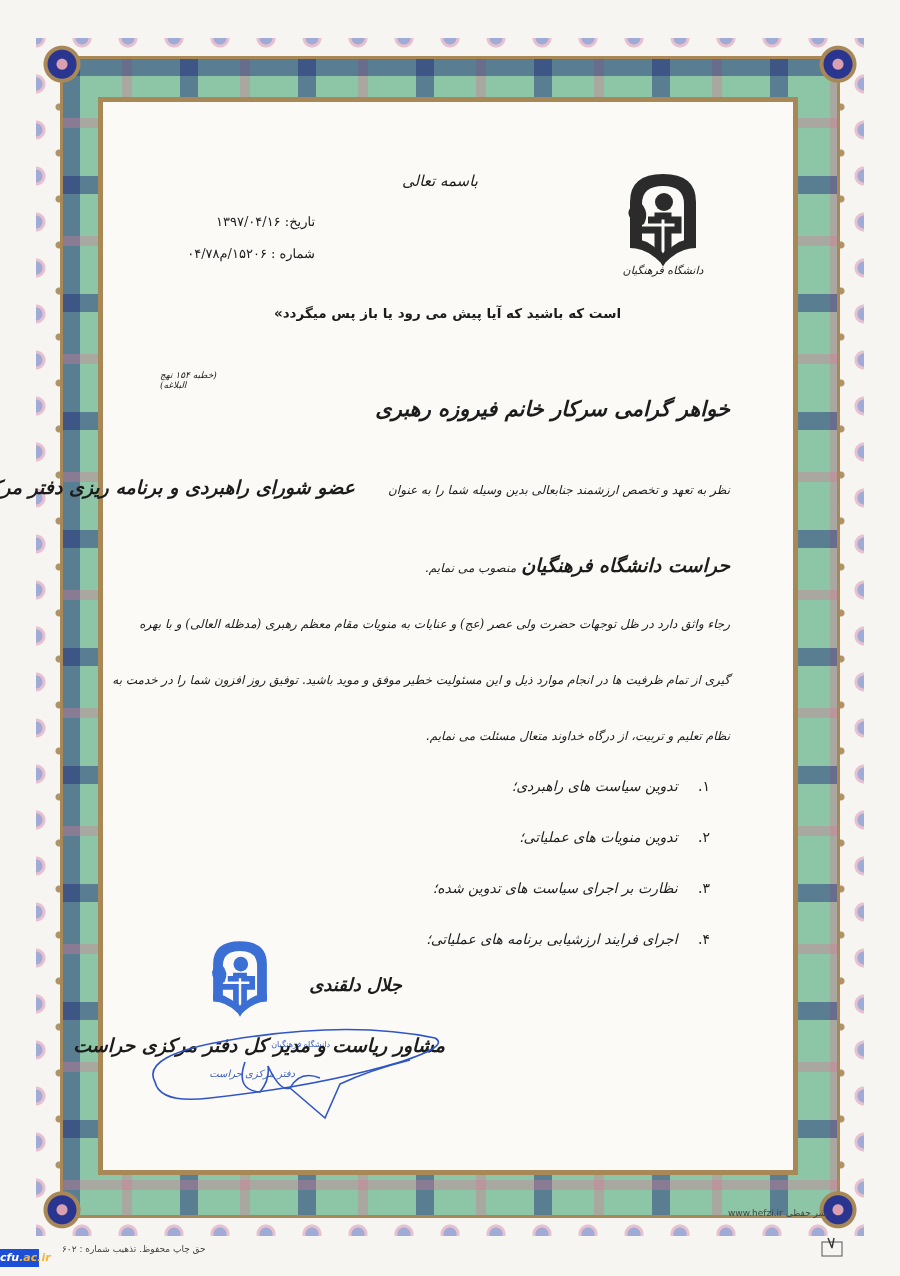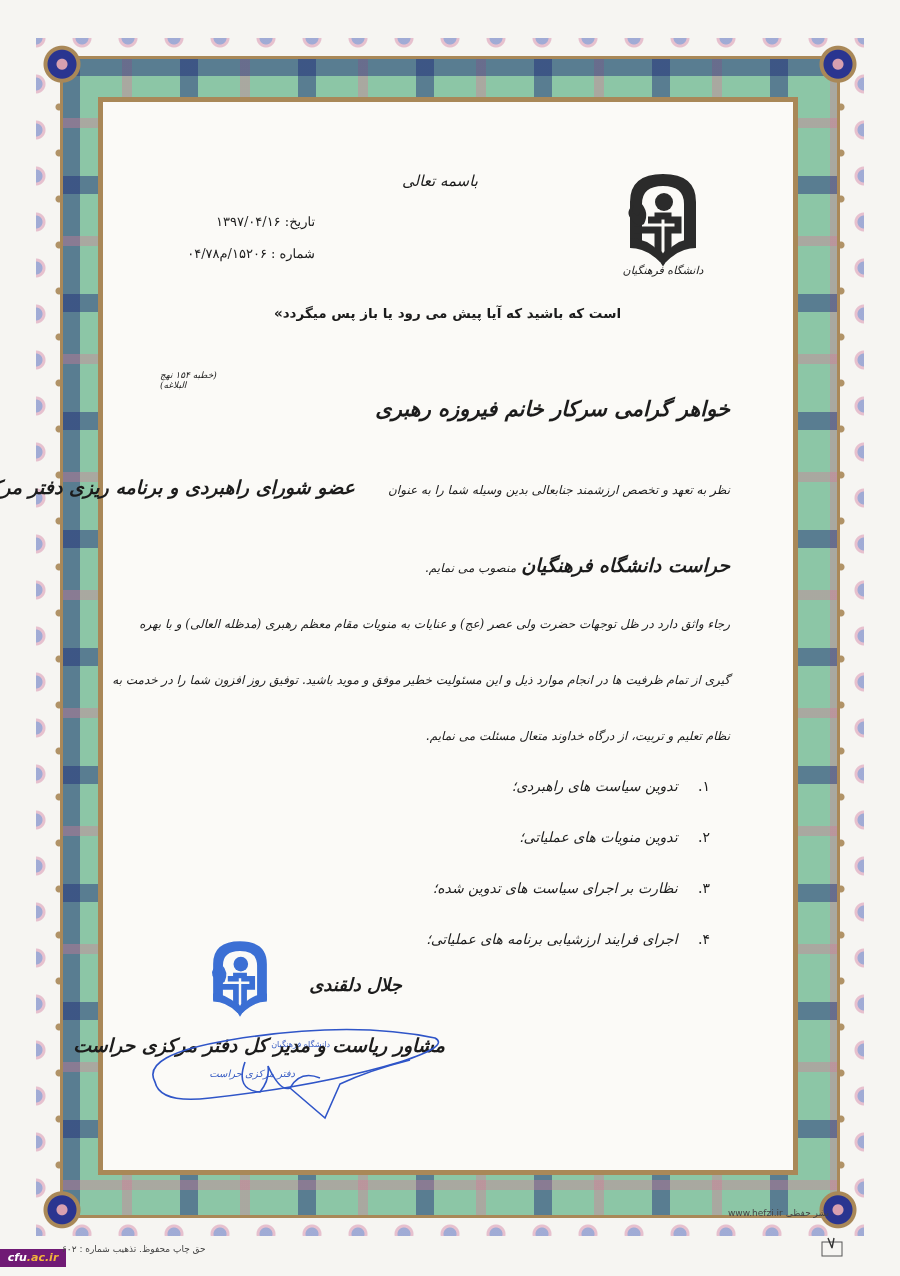--- a/index.html
+++ b/index.html
@@ -79,21 +79,21 @@
   .signer-name { position: absolute; left: 272px; top: 974px; width: 130px; font-size: 18px; font-weight: bold; font-style: italic; text-align: right; }
   .signer-title { position: absolute; left: 165px; top: 1034px; width: 280px; font-size: 19px; font-weight: bold; font-style: italic; text-align: right; white-space: nowrap; }
   .stamp-logo { position: absolute; left: 205px; top: 936px; width: 70px; height: 92px; }
   .stamp-text { position: absolute; left: 185px; top: 1068px; width: 110px; font-size: 10px; color: #3b5fc4; font-style: italic; text-align: right; }
   .stamp-text2 { position: absolute; left: 250px; top: 1040px; width: 80px; font-size: 8px; color: #3b5fc4; text-align: right; }
   .signature { position: absolute; left: 150px; top: 1000px; width: 300px; height: 130px; }
   
   .footer-left { position: absolute; left: 62px; top: 1244px; font-family: "DejaVu Sans", sans-serif; font-size: 9px; color: #444; direction: rtl; }
   .footer-right { position: absolute; left: 728px; top: 1208px; font-family: "DejaVu Sans", sans-serif; font-size: 9px; color: #444; direction: rtl; white-space: nowrap; }
   .publisher-icon { position: absolute; left: 820px; top: 1236px; width: 24px; height: 22px; }
-  .watermark { position: absolute; left: 0; top: 1249px; width: 66px; height: 18px; background: #701a75; color: #fff; font-family: "DejaVu Sans", sans-serif; font-weight: bold; font-style: italic; font-size: 11px; line-height: 18px; text-align: center; direction: ltr; }
+  .watermark { position: absolute; left: 0; top: 1249px; width: 39px; height: 18px; background: #1d4ed8; color: #fff; font-family: "DejaVu Sans", sans-serif; font-weight: bold; font-style: italic; font-size: 11px; line-height: 18px; text-align: center; direction: ltr; }
   .watermark .accent { color: #f2b53a; }
 </style>
 </head>
 <body>
 
 <div>
   <div class="outer-scroll"></div>
   <div class="band"></div>
   <div class="band-pattern"></div>
   <div class="band-pattern-v"></div>

